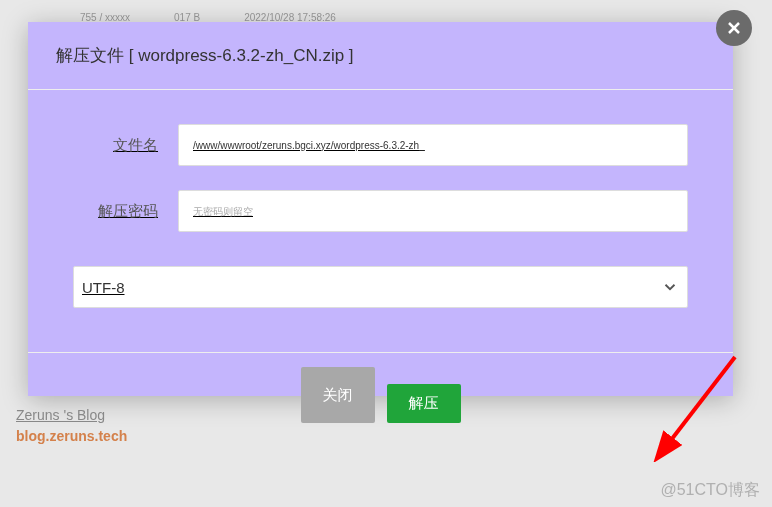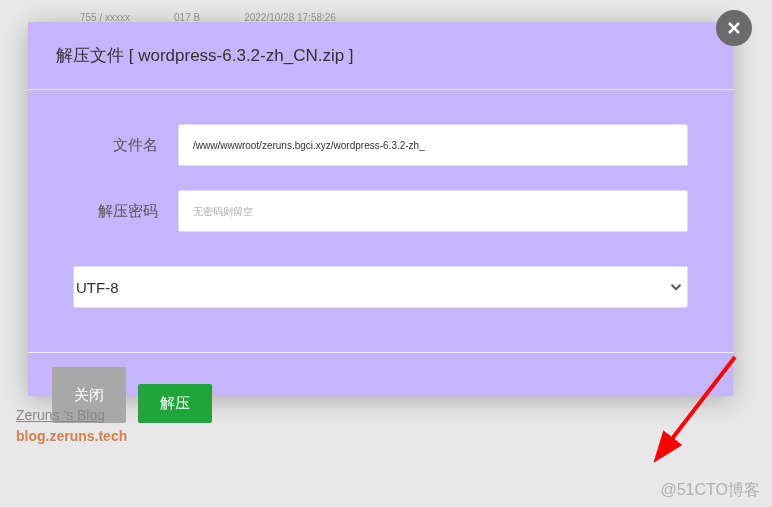--- a/index.html
+++ b/index.html
@@ -48,20 +48,21 @@
     .close-btn svg { width: 20px; height: 20px; }
     .modal-header {
       padding: 22px 28px;
       font-size: 17px;
       color: #333;
       border-bottom: 1px solid #eee;
     }
     .modal-body {
       flex: 1;
       padding: 34px 45px 20px 45px;
+      text-decoration: underline;
     }
     .form-row {
       display: flex;
       align-items: center;
       margin-bottom: 24px;
     }
     .form-label {
       width: 105px;
       text-align: right;
       padding-right: 20px;
@@ -77,35 +78,35 @@
       color: #333;
       background: #fff;
       border-radius: 2px;
       font-family: inherit;
     }
     .form-input::placeholder { color: #aaa; }
     .form-select {
       flex: 1;
       height: 42px;
       border: 1px solid #ddd;
-      padding: 0 2px;
+      padding: 0 8px;
       font-size: 15px;
       color: #333;
       background: #fff;
       display: flex;
       align-items: center;
       justify-content: space-between;
       cursor: pointer;
       border-radius: 2px;
     }
     .chevron { width: 18px; height: 18px; }
     .modal-footer {
       padding: 14px 24px;
       display: flex;
-      justify-content: flex-start;
+      justify-content: center;
       gap: 12px;
       border-top: 1px solid #eee;
     }
     .btn {
       padding: 10px 22px;
       font-size: 15px;
       border: none;
       cursor: pointer;
       border-radius: 2px;
       font-family: inherit;

